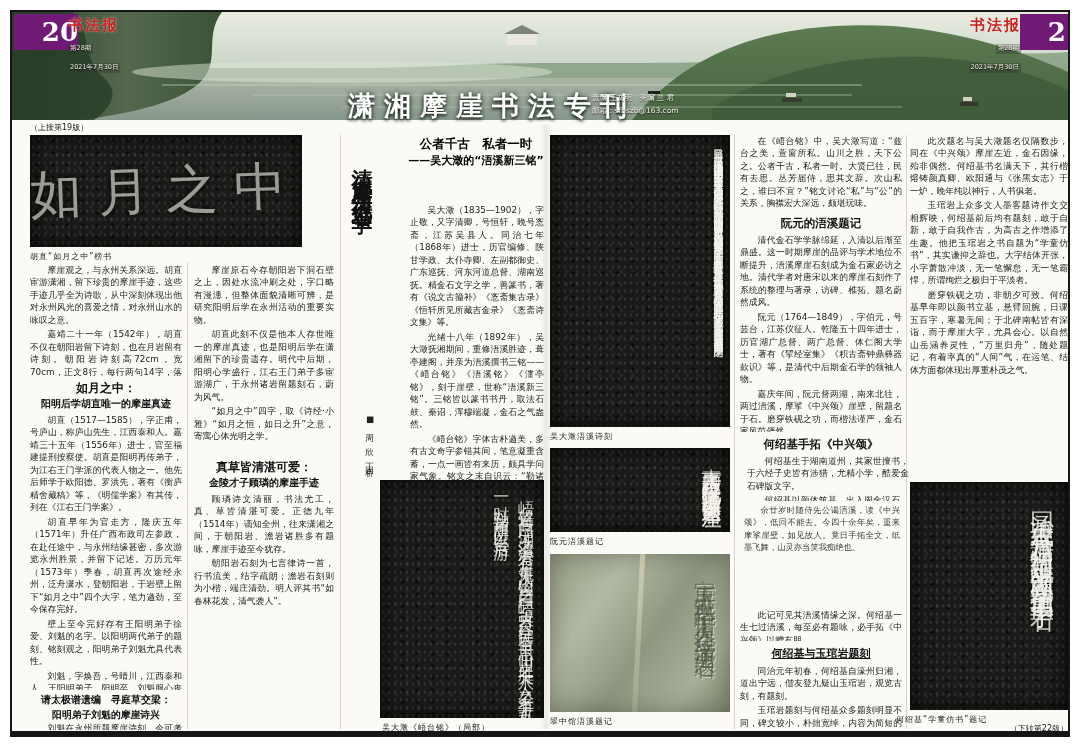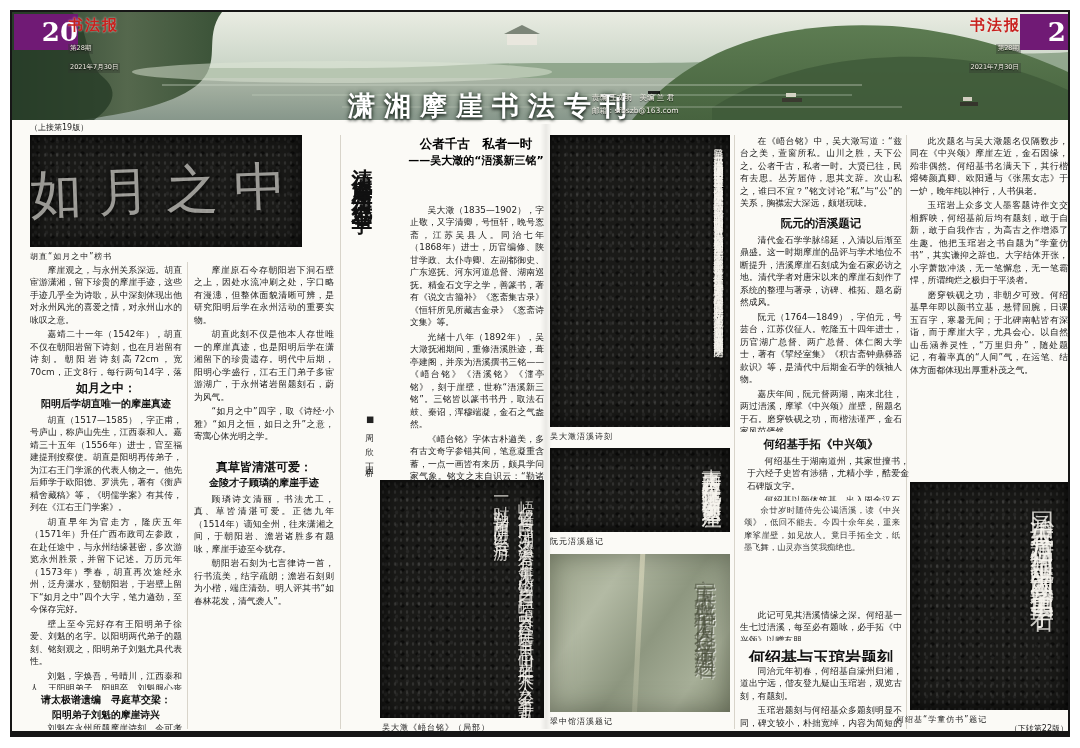--- a/index.html
+++ b/index.html
@@ -231,21 +231,21 @@
       <p>何绍基生于湖南道州，其家世擅书，于六经子史皆有涉猎，尤精小学，酷爱金石碑版文字。</p>
       <p>何绍基以颜体筑基，出入周金汉石，临池之功至老不辍。</p>
     </div>
   <div class="abs bodytext quote" style="left:732px;top:492px;width:156px;height:102px;">
       <p>余廿岁时随侍先公谒浯溪，读《中兴颂》，低回不能去。今四十余年矣，重来摩挲崖壁，如见故人。竟日手拓全文，纸墨飞舞，山灵亦当笑我痴绝也。</p>
     </div>
   <div class="abs bodytext" style="left:728px;top:597px;width:162px;height:32px;">
       <p>此记可见其浯溪情缘之深。何绍基一生七过浯溪，每至必有题咏，必手拓《中兴颂》以赠友朋。</p>
     </div>
   <div class="abs headline" style="left:728px;top:634px;width:162px;height:16px;">
-    <div class="l1" style="font-size:16px;">何绍基与玉琯岩题刻</div>
+    <div class="l1" style="font-size:11px;text-decoration:underline;">何绍基与玉琯岩题刻</div>
   </div>
   <div class="abs bodytext" style="left:728px;top:653px;width:162px;height:62px;">
       <p>同治元年初春，何绍基自濠州归湘，道出宁远，偕友登九疑山玉琯岩，观览古刻，有题刻。</p>
       <p>玉琯岩题刻与何绍基众多题刻明显不同，碑文较小，朴拙宽绰，内容为简短的纪游之记。</p>
     </div>
 
   <div class="abs bodytext" style="left:898px;top:123px;width:158px;height:343px;">
       <p>此次题名与吴大澂题名仅隔数步，同在《中兴颂》摩崖左近，金石因缘，殆非偶然。何绍基书名满天下，其行楷熔铸颜真卿、欧阳通与《张黑女志》于一炉，晚年纯以神行，人书俱老。</p>
       <p>玉琯岩上众多文人墨客题诗作文交相辉映，何绍基前后均有题刻，敢于自新，敢于自我作古，为高古之作增添了生趣。他把玉琯岩之书自题为“学童仿书”，其实谦抑之辞也。大字结体开张，小字萧散冲淡，无一笔懈怠，无一笔霸悍，所谓绚烂之极归于平淡者。</p>
       <p>磨穿铁砚之功，非朝夕可致。何绍基早年即以颜书立基，悬臂回腕，日课五百字，寒暑无间；于北碑南帖皆有深诣，而于摩崖大字，尤具会心。以自然山岳涵养灵性，“万里归舟”，随处题记，有着率真的“人间”气，在运笔、结体方面都体现出厚重朴茂之气。</p>

